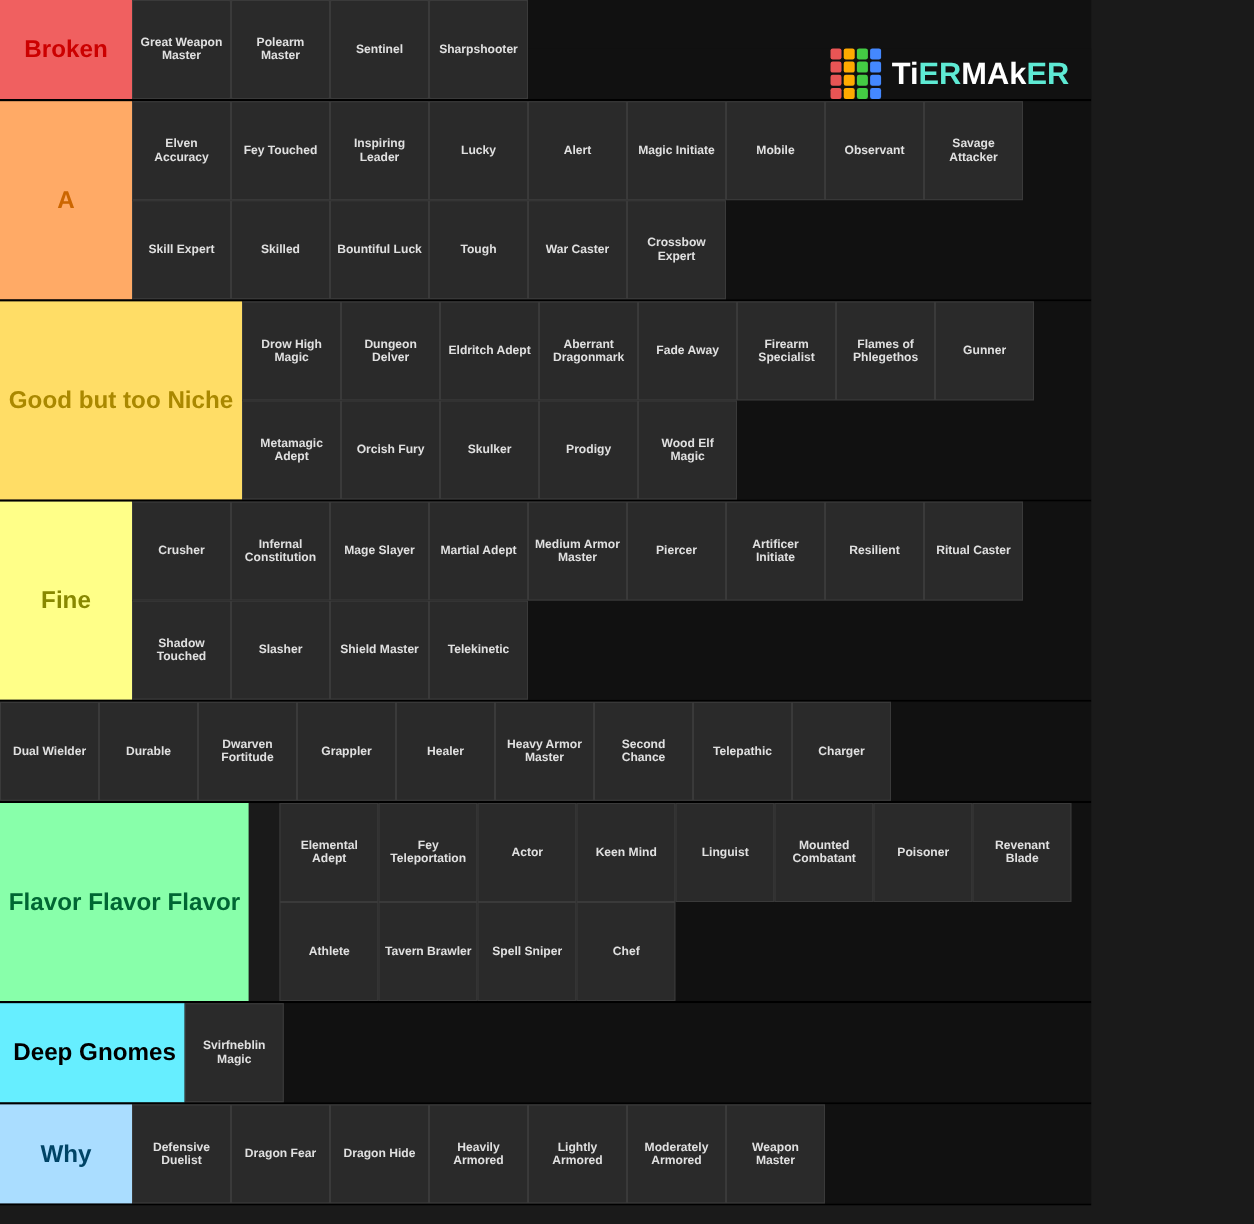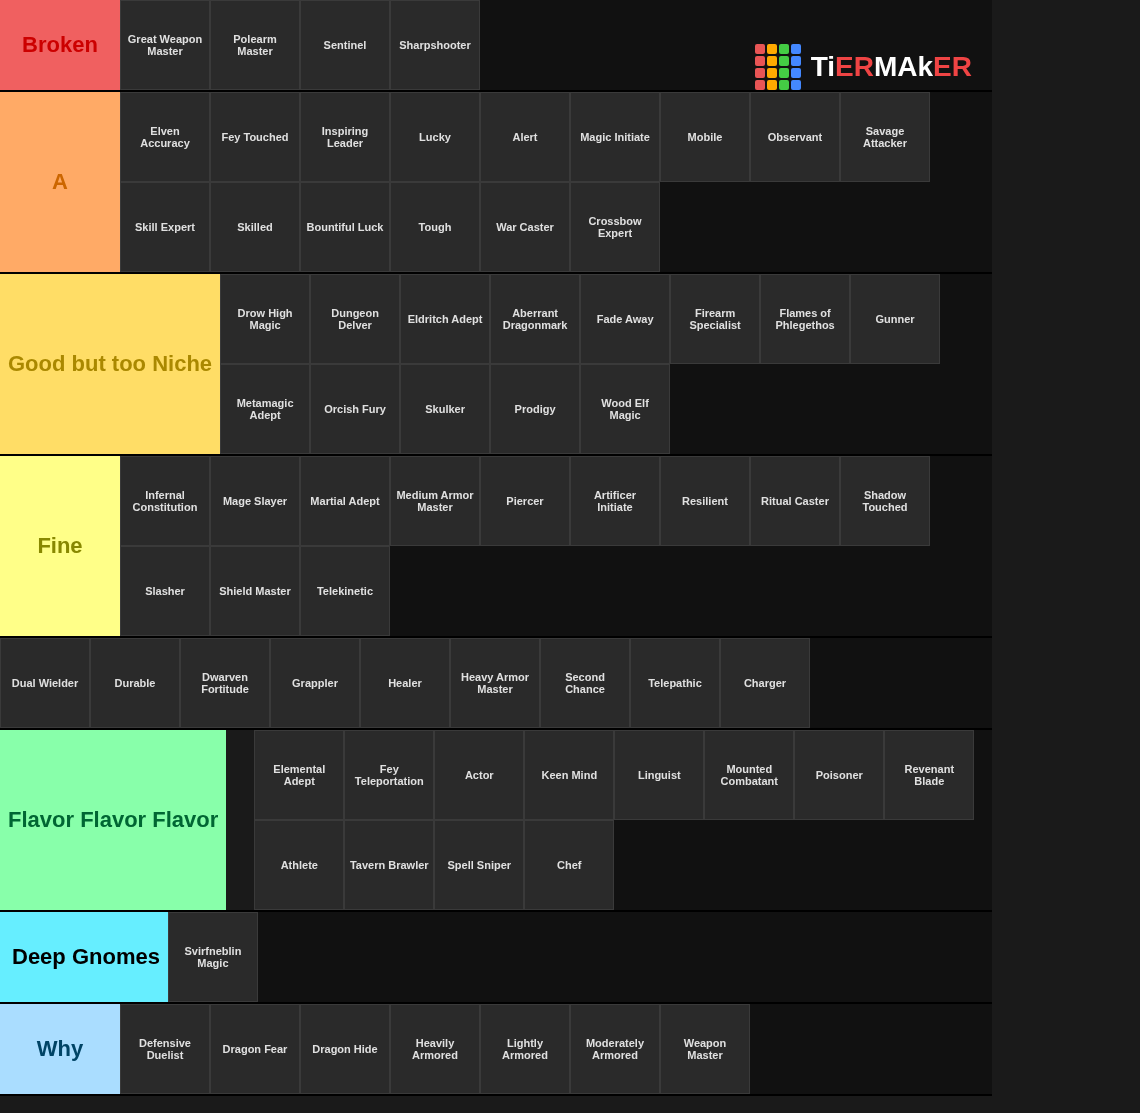--- a/index.html
+++ b/index.html
@@ -60,21 +60,21 @@
       border-radius: 2px;
     }
     
     .logo-text {
       color: white;
       font-size: 28px;
       font-weight: bold;
       font-family: Arial, sans-serif;
     }
     
-    .logo-text span { color: #ef4444; }
+    .logo-text span { color: #5eead4; }
   </style>
 </head>
 <body>
 
 <div class="tier-list">
 
   <div id="tier-rows-container">
       <div class="tier-row">
         <div class="tier-label-cell" style="background: rgb(240, 96, 96); color: rgb(204, 0, 0); min-height: 90px;">
           <span>Broken</span>
@@ -147,20 +147,21 @@
           <div class="item-card">Skulker</div>
           <div class="item-card">Prodigy</div>
           <div class="item-card">Wood Elf Magic</div>
         </div>
       </div>
       <div class="tier-row">
         <div class="tier-label-cell" style="background: rgb(255, 255, 136); color: rgb(136, 136, 0); min-height: 180px;">
           <span>Fine</span>
         </div>
         <div class="items-area" style="min-height: 180px;">
+          <div class="item-card">Crusher</div>
           <div class="item-card">Infernal Constitution</div>
           <div class="item-card">Mage Slayer</div>
           <div class="item-card">Martial Adept</div>
           <div class="item-card">Medium Armor Master</div>
           <div class="item-card">Piercer</div>
           <div class="item-card">Artificer Initiate</div>
           <div class="item-card">Resilient</div>
           <div class="item-card">Ritual Caster</div>
           <div class="item-card">Shadow Touched</div>
           <div class="item-card">Slasher</div>

